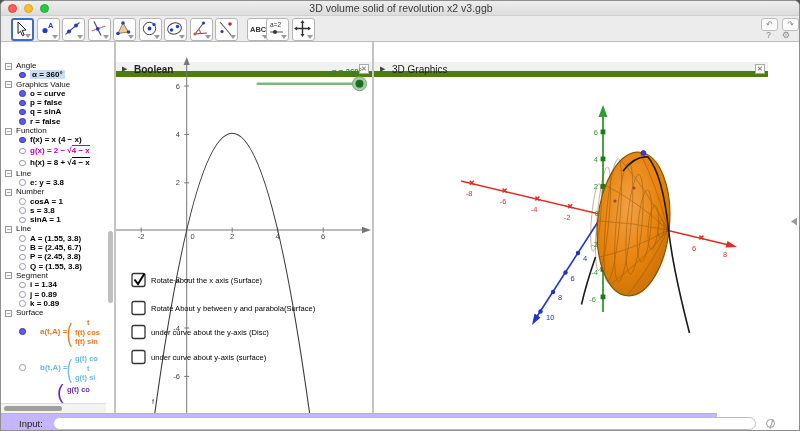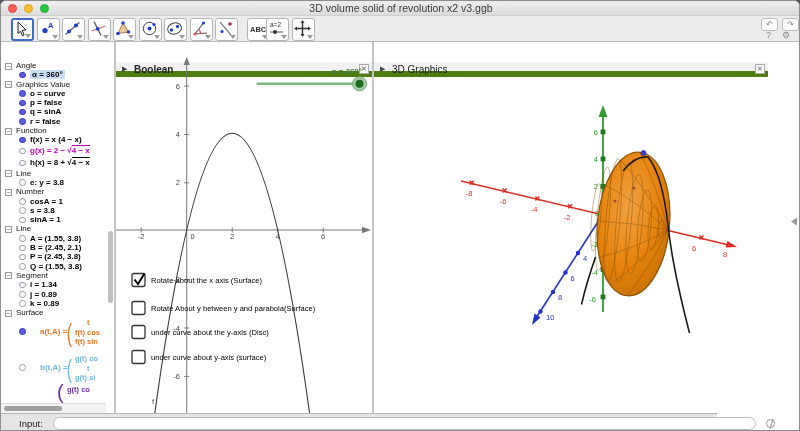--- a/index.html
+++ b/index.html
@@ -54,21 +54,21 @@
   .ltblue{color:#6fb9dd;}
   .dkviolet{color:#6a30b0;}
   .partial{position:relative;height:16px;}
   .hscroll{position:absolute;left:0;top:346px;width:105px;height:10px;background:#f3f3f3;border-top:1px solid #ddd;}
   .hthumb{position:absolute;left:3px;top:2px;width:58px;height:5px;background:#9f9f9f;border-radius:3px;}
   .vthumb{position:absolute;left:107px;top:174px;width:5px;height:72px;background:#bfbfbf;border-radius:3px;}
   
   .gfx{position:absolute;left:115px;top:56px;}
   .g3d{position:absolute;left:373px;top:56px;}
   
-  .inputbar{position:absolute;left:0;top:412px;width:716px;height:19px;background:#e5e5e5;border-top:1px solid #b5b5b5;}
+  .inputbar{position:absolute;left:0;top:412px;width:716px;height:19px;background:#c4b5fd;border-top:1px solid #b5b5b5;}
   .inlabel{position:absolute;left:18px;top:4px;font-size:9.5px;color:#222;}
   .infield{position:absolute;left:52px;top:2.5px;width:703px;height:13px;border:1px solid #bdbdbd;border-radius:7px;
     background:#fff;font-size:9px;padding:0 6px;outline:none;}
   .inhelp{position:absolute;left:765px;top:5px;width:9px;height:9px;border:1px solid #999;border-radius:50%;}
   .inhelp:after{content:"";position:absolute;left:3.5px;top:-1px;width:1px;height:10px;background:#999;transform:rotate(18deg);}
 </style>
 </head>
 <body>
 
 <div class="window">
@@ -268,21 +268,21 @@
       <div class="arow sec">
           <span class="minusbox">−</span>
           <span class="sname">Line</span>
         </div>
       <div class="arow">
           <span class="marble hollow"></span>
           <span class="itxt">A = (1.55, 3.8)</span>
         </div>
       <div class="arow">
           <span class="marble hollow"></span>
-          <span class="itxt">B = (2.45, 2.1)</span>
+          <span class="itxt">B = (2.45, 6.7)</span>
         </div>
       <div class="arow">
           <span class="marble hollow"></span>
           <span class="itxt">P = (2.45, 3.8)</span>
         </div>
       <div class="arow">
           <span class="marble hollow"></span>
           <span class="itxt">Q = (1.55, 3.8)</span>
         </div>
 

